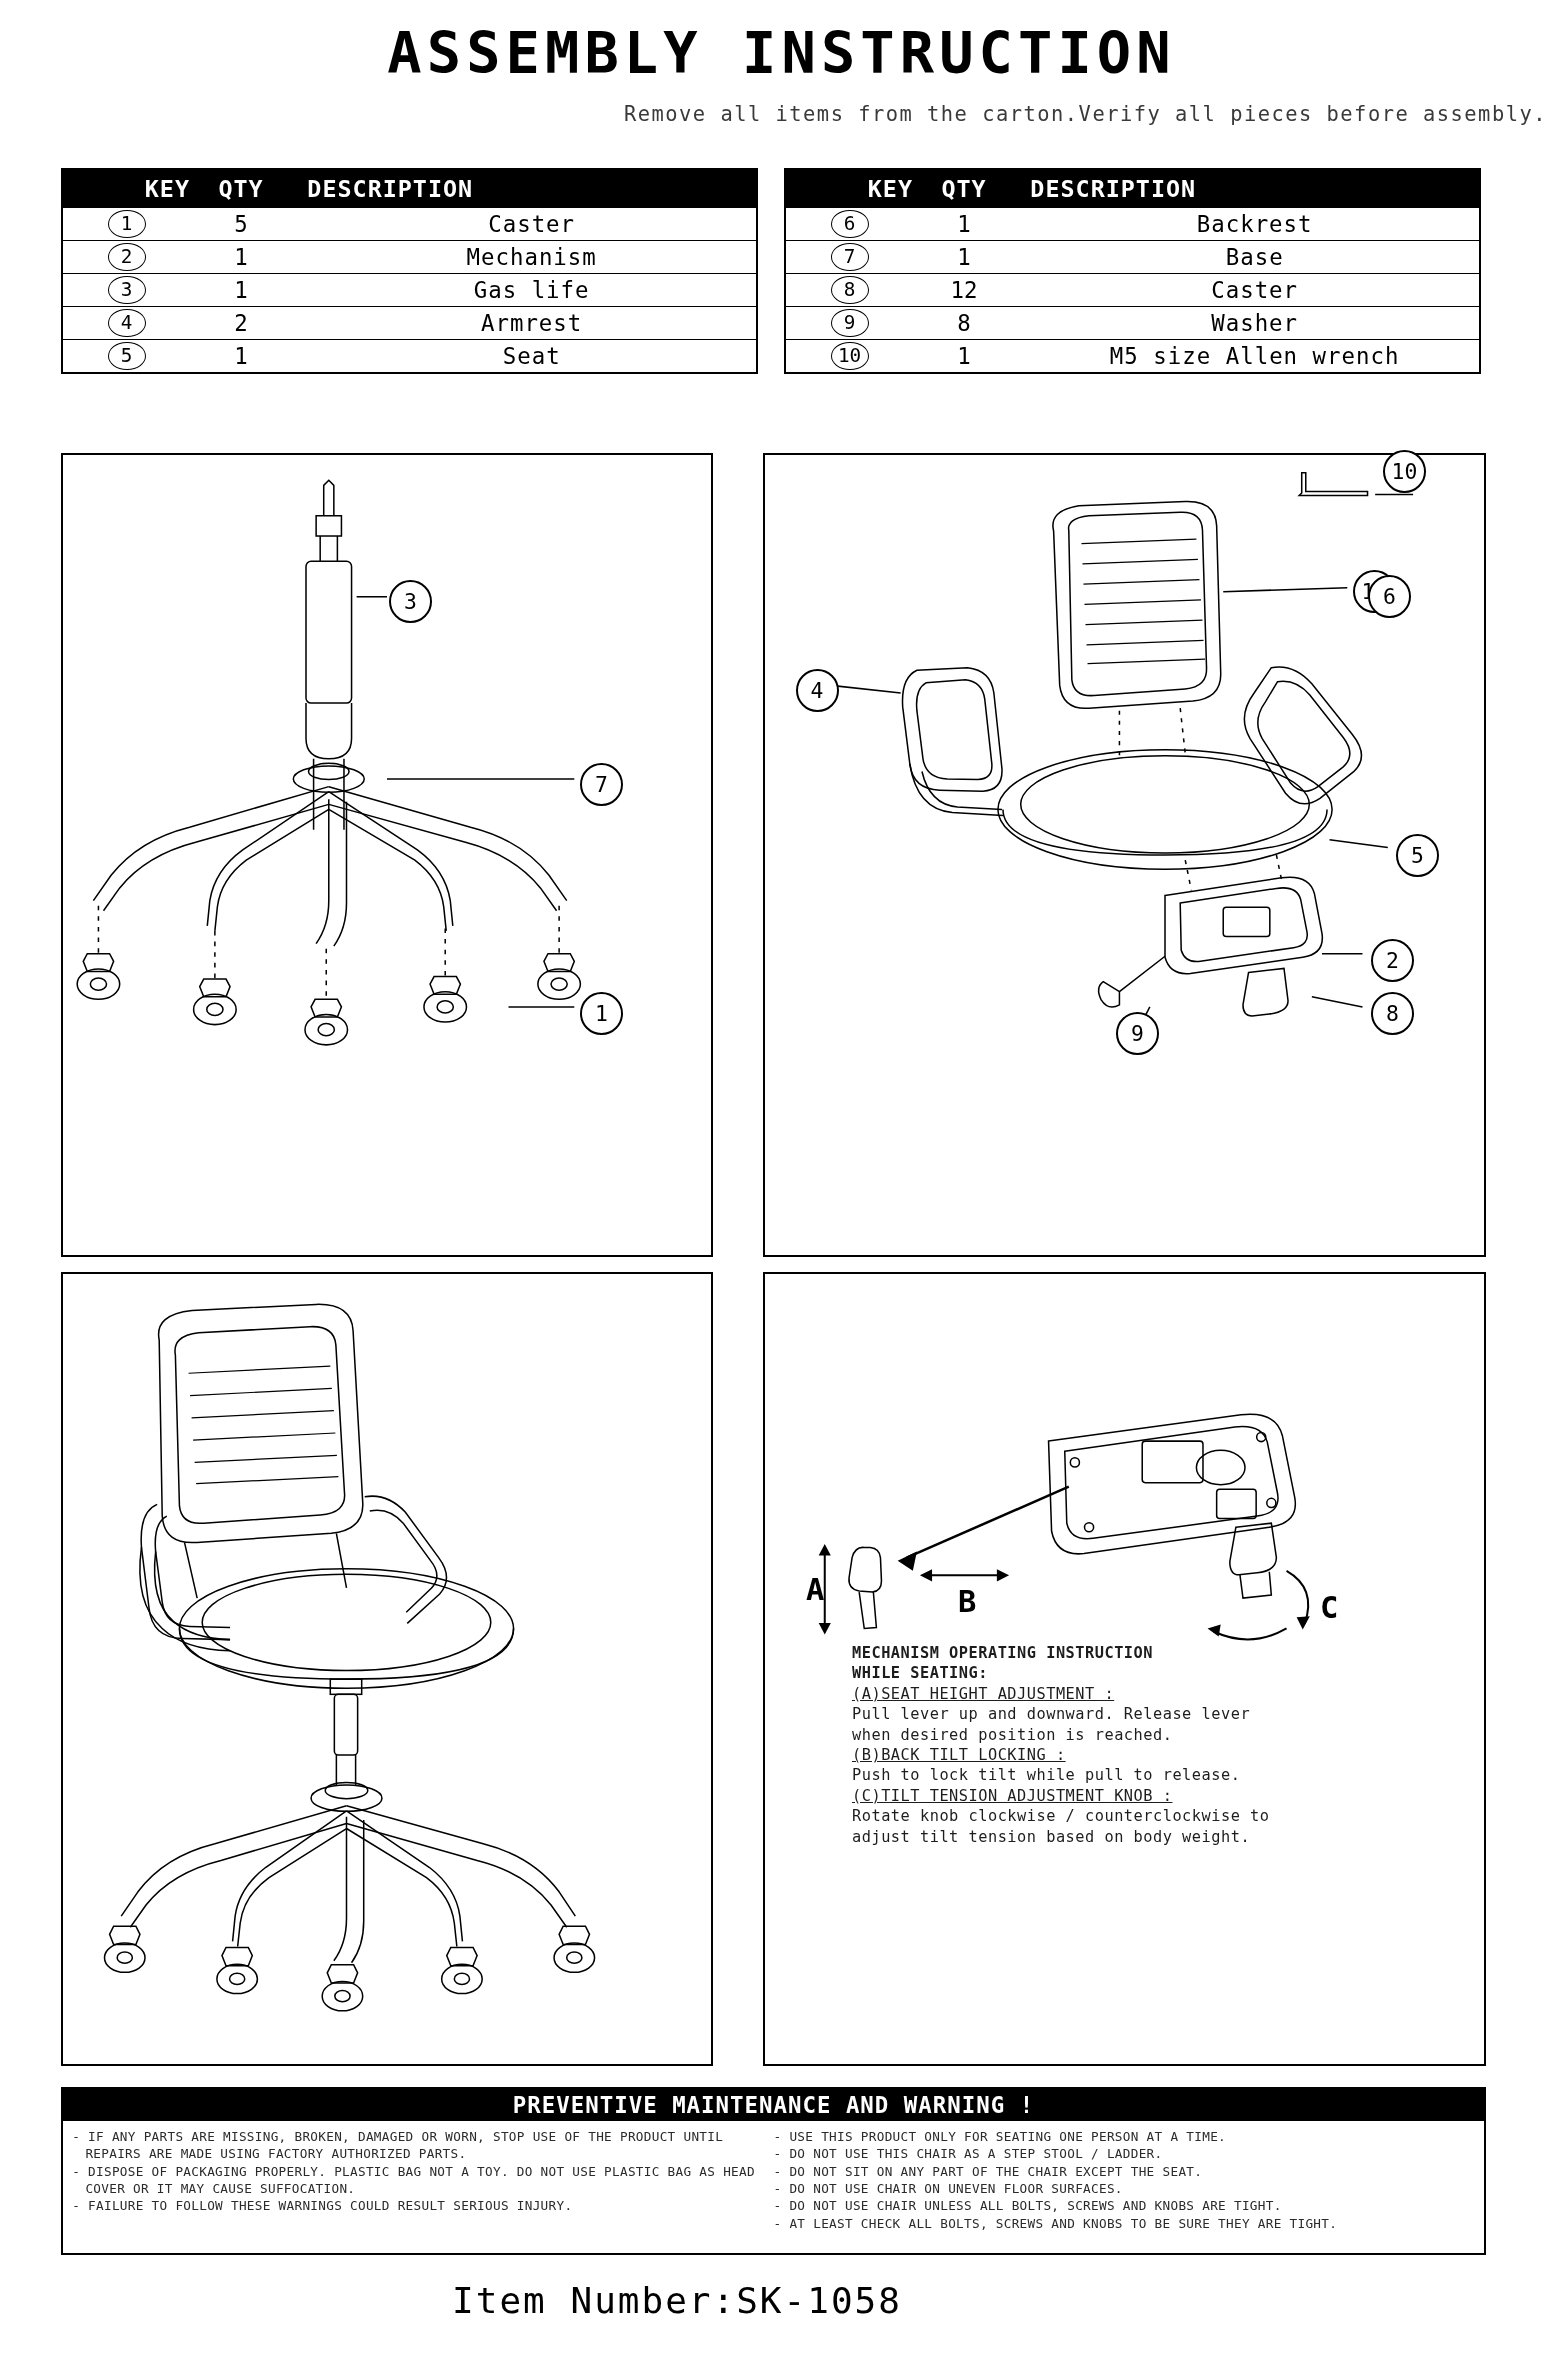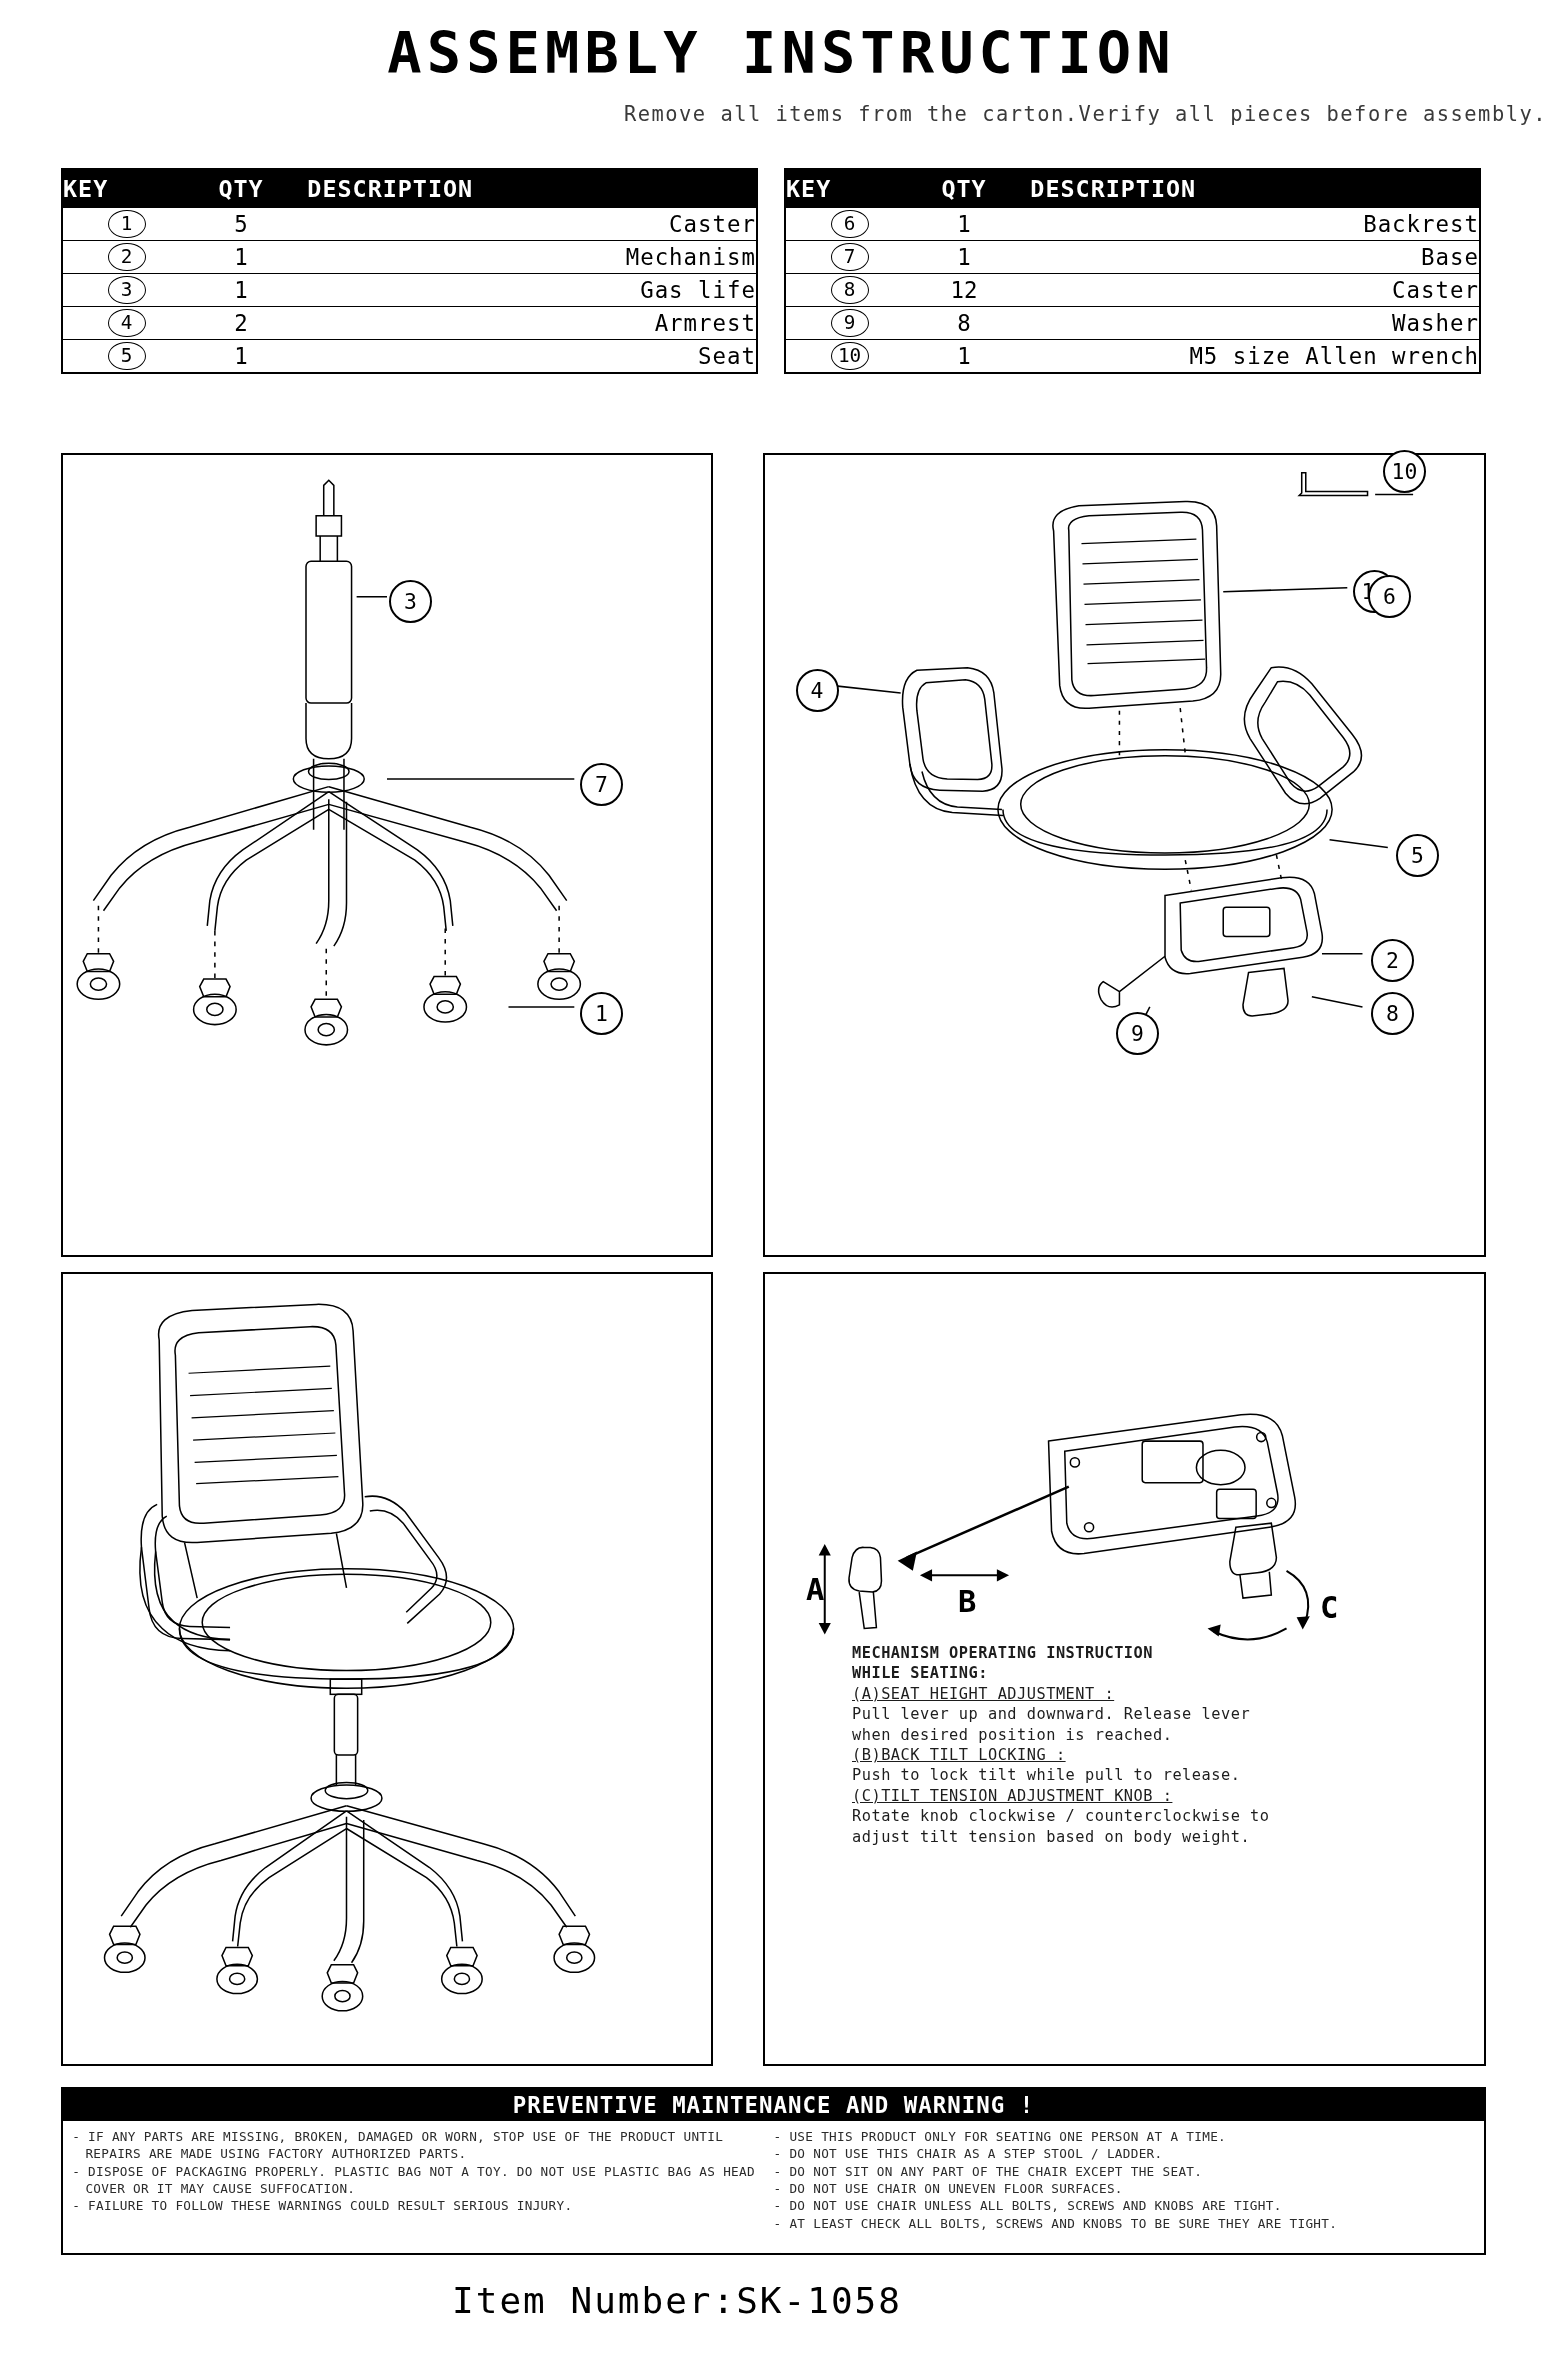--- a/index.html
+++ b/index.html
@@ -29,31 +29,31 @@
   .parts-table{
     position:absolute;top:0;width:697px;border:2.5px solid #000;
     box-sizing:border-box;background:#fff;
   }
   .parts-table.left{left:0;}
   .parts-table.right{left:723px;}
   .pt-head{
     background:#000;color:#fff;display:flex;align-items:center;height:37px;
     font-size:23.4px;font-weight:bold;letter-spacing:1px;
   }
-  .pt-head .c-key{width:127px;text-align:left;}
+  .pt-head .c-key{width:127px;text-align:right;}
   .pt-head .c-qty{width:102px;text-align:center;}
   .pt-head .c-desc{flex:1;text-align:left;padding-left:15.3px;}
   .pt-row{
     display:flex;align-items:center;height:32px;border-top:1.5px solid #000;
     font-size:22.4px;
   }
   .pt-row:first-of-type{border-top:none;}
   .pt-row .c-key{width:127px;display:flex;justify-content:center;align-items:center;}
   .pt-row .c-qty{width:102px;text-align:center;}
-  .pt-row .c-desc{flex:1;text-align:right;padding-left:15.3px;letter-spacing:1px;}
+  .pt-row .c-desc{flex:1;text-align:center;padding-left:15.3px;letter-spacing:1px;}
   .keycircle{
     display:inline-flex;align-items:center;justify-content:center;
     width:36px;height:26.5px;border:1.5px solid #000;border-radius:50%;
     font-size:19.3px;line-height:1;
   }
 
   
   .fig{
     position:absolute;border:2.5px solid #000;background:#fff;box-sizing:border-box;
   }

